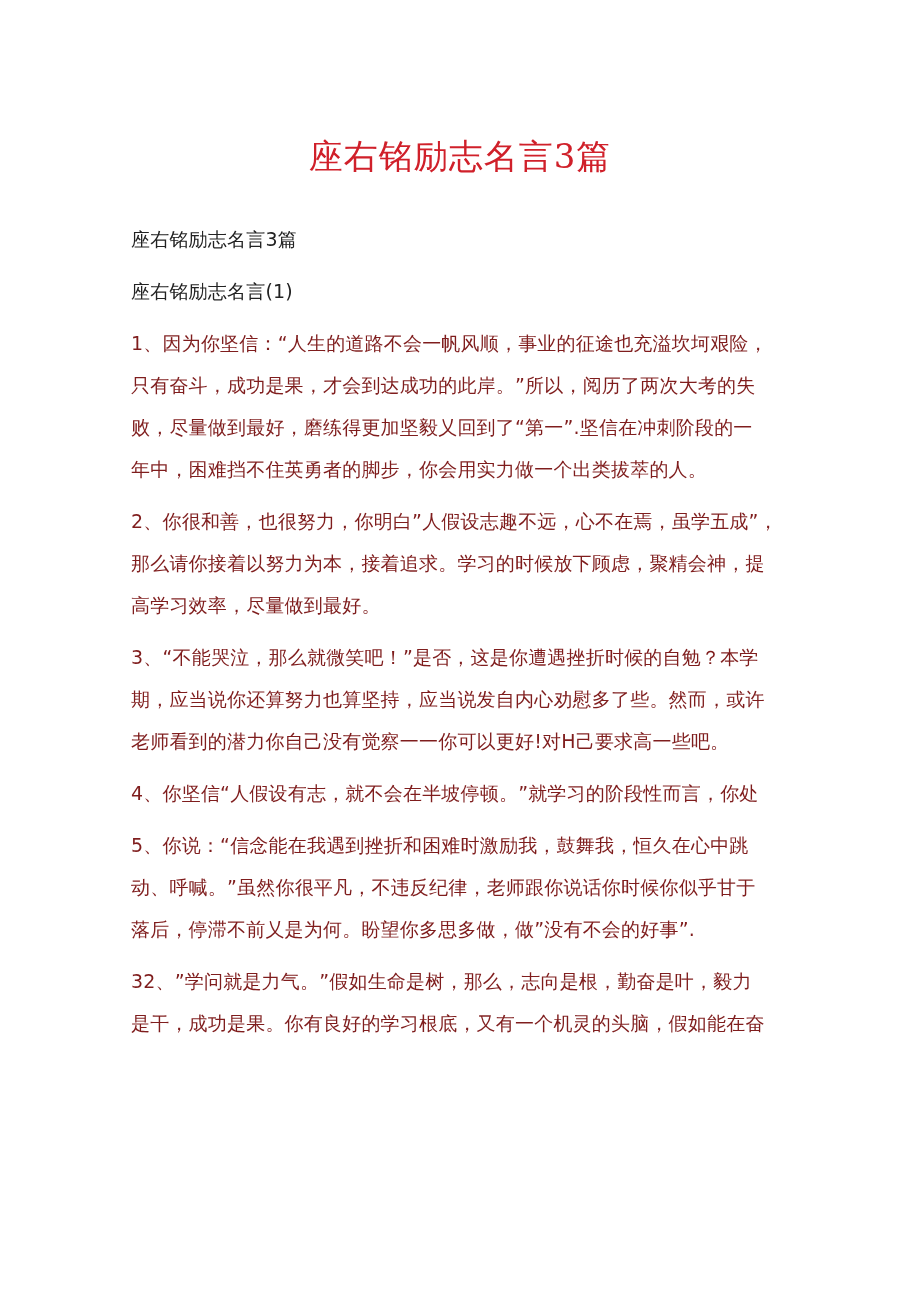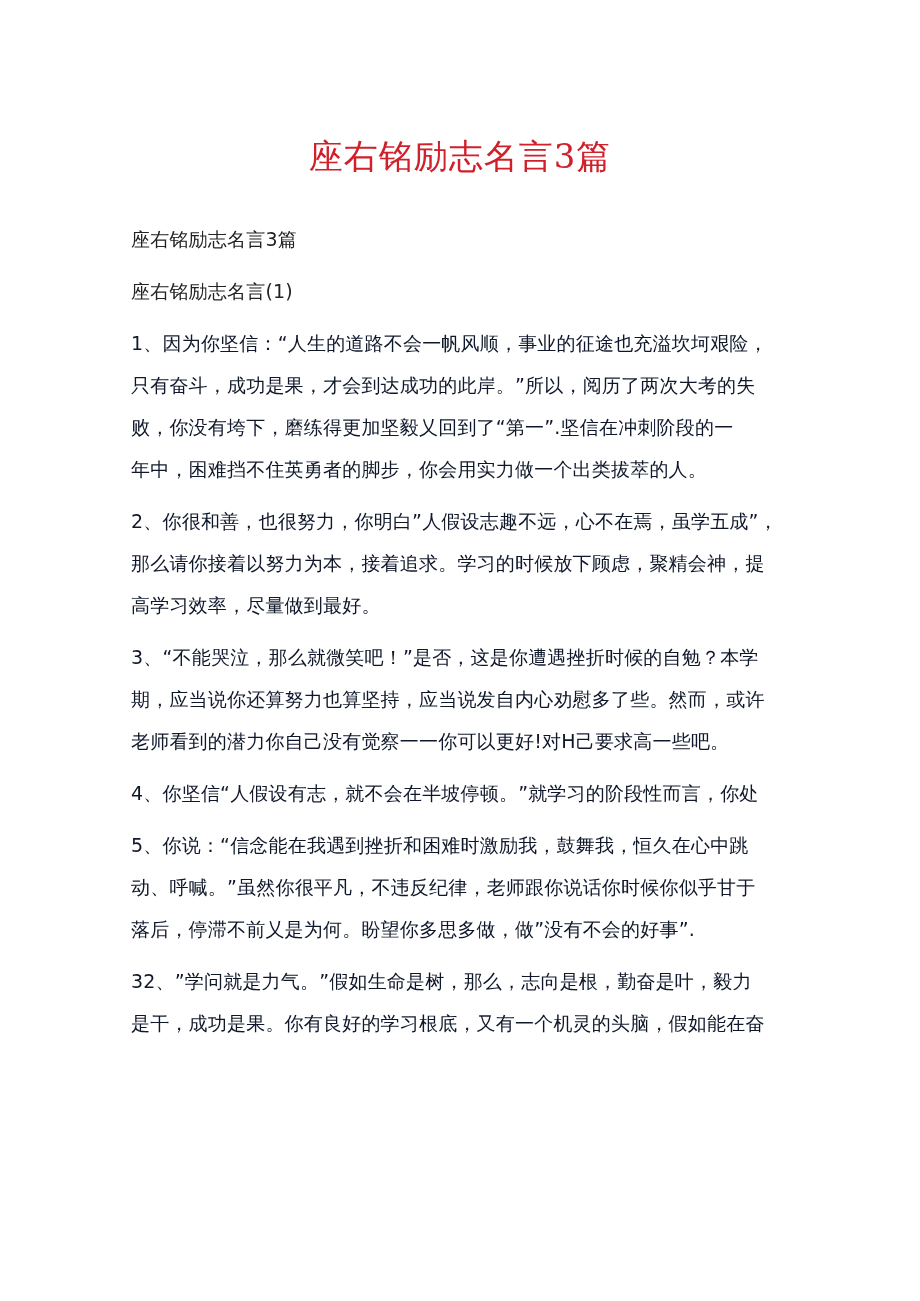--- a/index.html
+++ b/index.html
@@ -40,40 +40,40 @@
     left: 131px;
     top: 218px;
     width: 665px;
   }
   .line {
     font-size: 19px;
     line-height: 42px;
     height: 42px;
     white-space: nowrap;
     letter-spacing: 0.2px;
-    color: #0f172a;
+    color: #7f1d1d;
   }
   .para { margin-bottom: 10px; }
   .gap { margin-bottom: 10px; }
   .subhead { color: #222; }
 </style>
 </head>
 <body>
 
 <div class="page">
   <h1 class="doc-title">座右铭励志名言3篇</h1>
 
   <div class="content">
     <div class="line gap subhead">座右铭励志名言3篇</div>
     <div class="line gap subhead">座右铭励志名言(1)</div>
 
     <div class="para">
       <div class="line">1、因为你坚信：“人生的道路不会一帆风顺，事业的征途也充溢坎坷艰险，</div>
       <div class="line">只有奋斗，成功是果，才会到达成功的此岸。”所以，阅历了两次大考的失</div>
-      <div class="line">败，你没有垮下，磨练得更加坚毅乂回到了“第一”.坚信在冲刺阶段的一</div>
+      <div class="line">败，尽量做到最好，磨练得更加坚毅乂回到了“第一”.坚信在冲刺阶段的一</div>
       <div class="line">年中，困难挡不住英勇者的脚步，你会用实力做一个出类拔萃的人。</div>
     </div>
 
     <div class="para">
       <div class="line">2、你很和善，也很努力，你明白”人假设志趣不远，心不在焉，虽学五成”，</div>
       <div class="line">那么请你接着以努力为本，接着追求。学习的时候放下顾虑，聚精会神，提</div>
       <div class="line">高学习效率，尽量做到最好。</div>
     </div>
 
     <div class="para">

